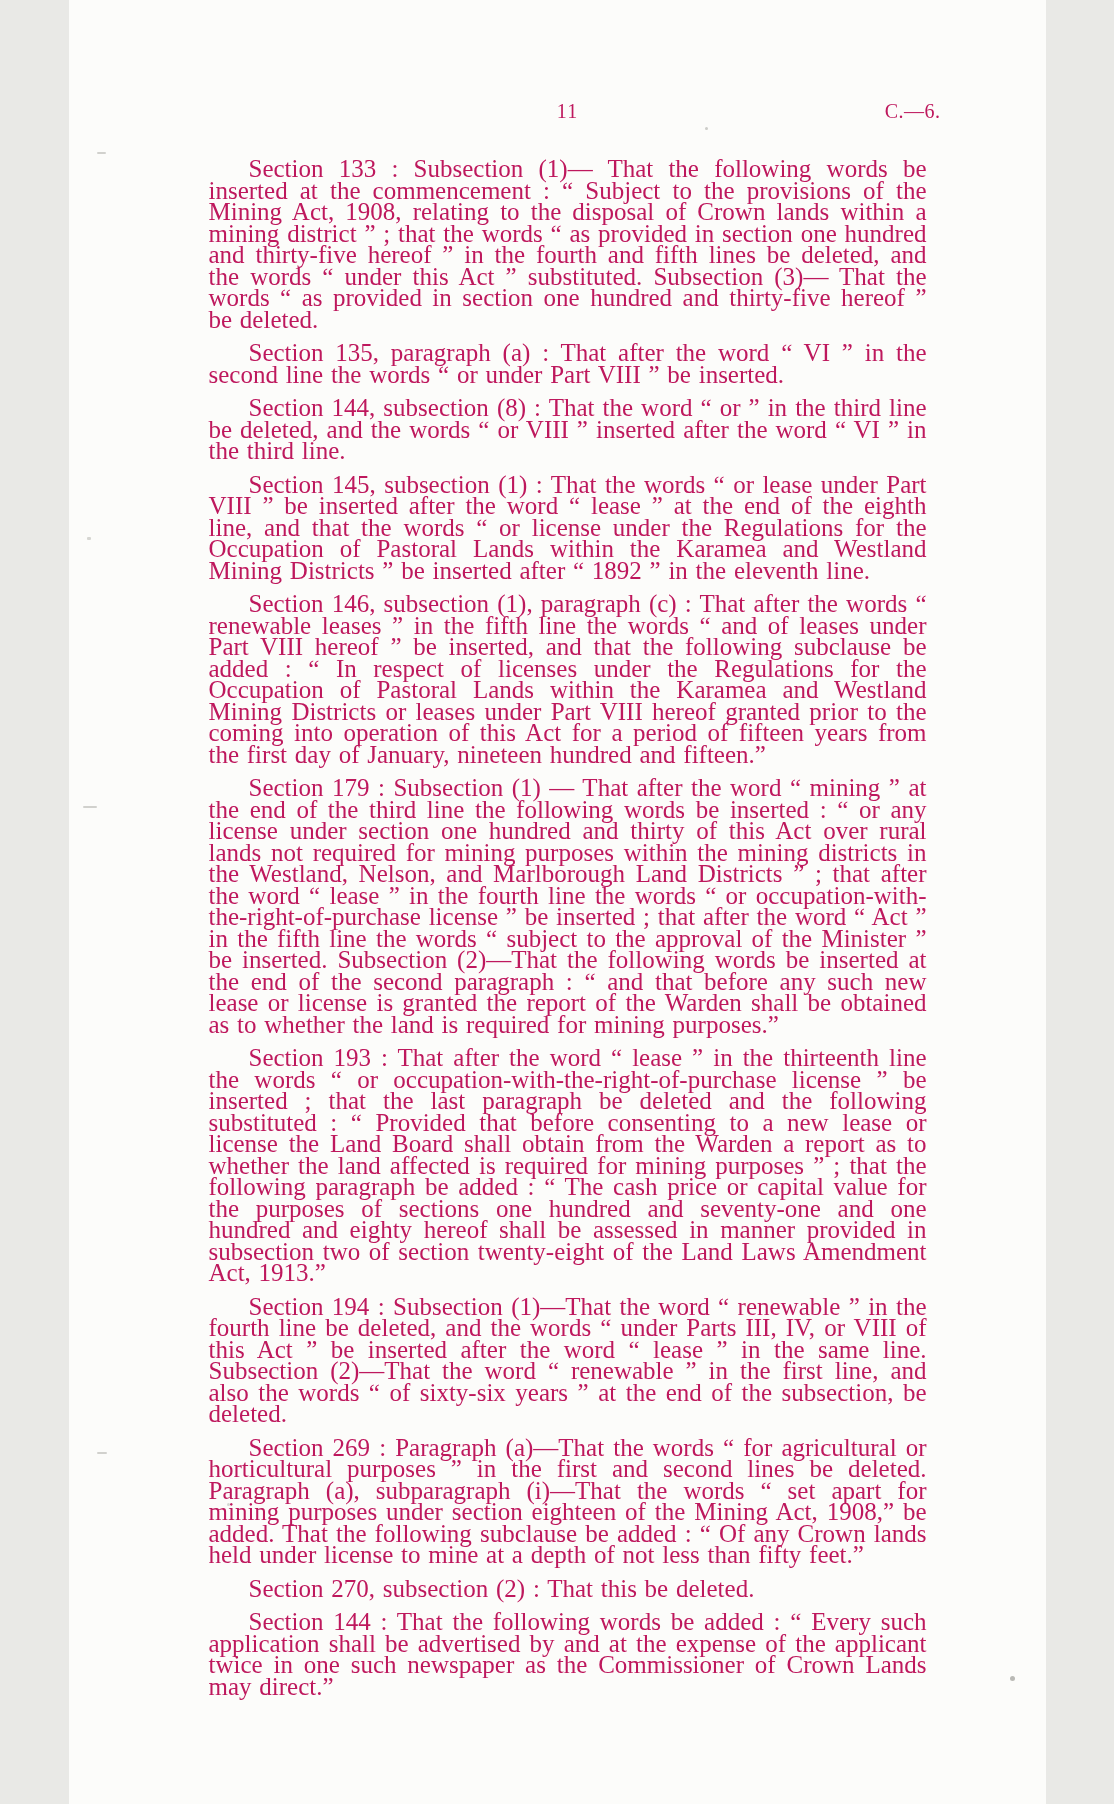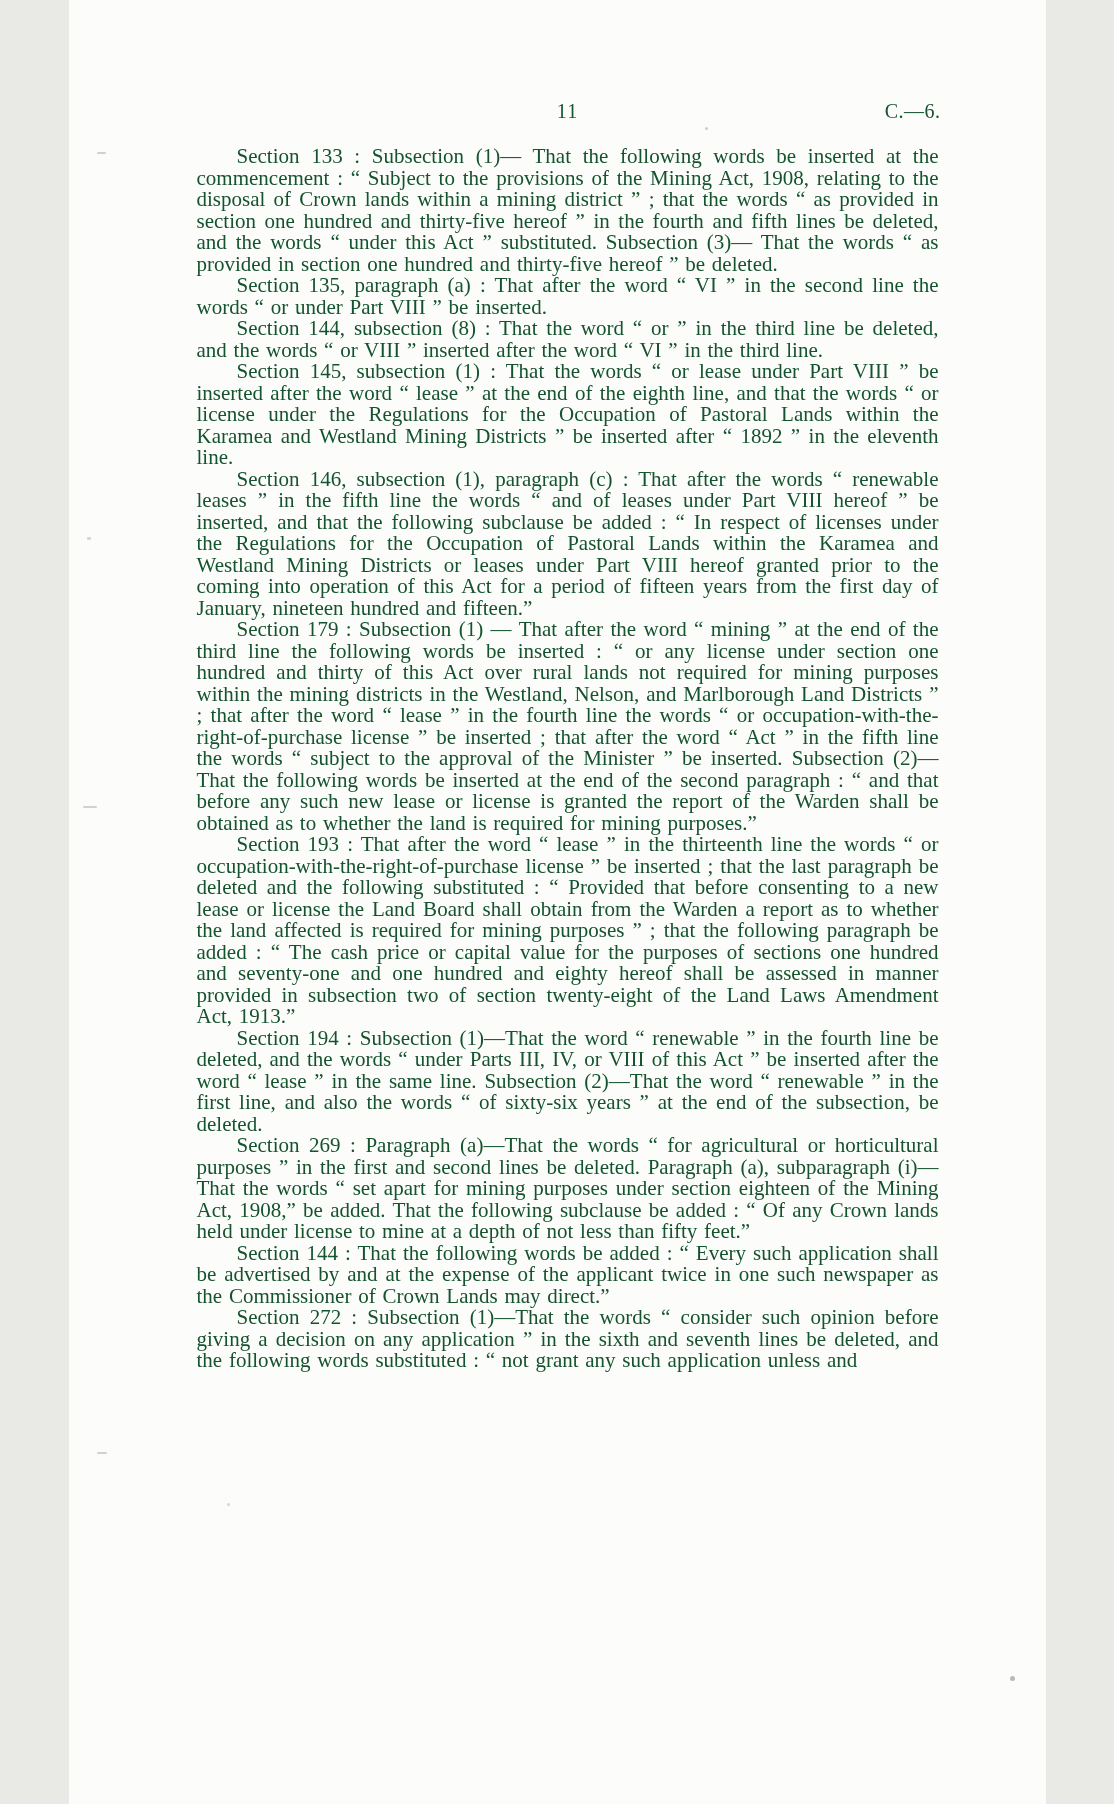--- a/index.html
+++ b/index.html
@@ -7,21 +7,21 @@
       padding: 0;
       background: #e9e9e6;
     }
     .page {
       position: relative;
       width: 977px;
       height: 1804px;
       margin: 0 auto;
       background: #fcfcfa;
       font-family: "Liberation Serif", "DejaVu Serif", serif;
-      color: #14532d;
+      color: #be185d;
       overflow: hidden;
     }
     .text-block {
       position: absolute;
       left: 128px;
       top: 100px;
       width: 742px;
     }
     .header {
       position: relative;
@@ -35,22 +35,22 @@
       top: 0;
       letter-spacing: 1px;
     }
     .doc-ref {
       position: absolute;
       right: -2px;
       top: 0;
       letter-spacing: 0.5px;
     }
     .body-text p {
-      margin: 0;
-      font-size: 21px;
+      margin: 12px;
+      font-size: 25px;
       line-height: 21.5px;
       text-align: justify;
       text-indent: 40px;
       word-spacing: 1.5px;
     }
     .artifact {
       position: absolute;
       background: #9d9d97;
       border-radius: 1px;
     }
@@ -85,18 +85,18 @@
     <div class="body-text">
       <p>Section 133 : Subsection (1)— That the following words be inserted at the commencement : “ Subject to the provisions of the Mining Act, 1908, relating to the disposal of Crown lands within a mining district ” ; that the words “ as provided in section one hundred and thirty-five hereof ” in the fourth and fifth lines be deleted, and the words “ under this Act ” substituted.  Subsection (3)— That the words “ as provided in section one hundred and thirty-five hereof ” be deleted.</p>
       <p>Section 135, paragraph (a) : That after the word “ VI ” in the second line the words “ or under Part VIII ” be inserted.</p>
       <p>Section 144, subsection (8) : That the word “ or ” in the third line be deleted, and the words “ or VIII ” inserted after the word “ VI ” in the third line.</p>
       <p>Section 145, subsection (1) : That the words “ or lease under Part VIII ” be inserted after the word “ lease ” at the end of the eighth line, and that the words “ or license under the Regulations for the Occupation of Pastoral Lands within the Karamea and Westland Mining Districts ” be inserted after “ 1892 ” in the eleventh line.</p>
       <p>Section 146, subsection (1), paragraph (c) : That after the words “ renewable leases ” in the fifth line the words “ and of leases under Part VIII hereof ” be inserted, and that the following subclause be added : “ In respect of licenses under the Regulations for the Occupation of Pastoral Lands within the Karamea and Westland Mining Districts or leases under Part VIII hereof granted prior to the coming into operation of this Act for a period of fifteen years from the first day of January, nineteen hundred and fifteen.”</p>
       <p>Section 179 : Subsection (1) — That after the word “ mining ” at the end of the third line the following words be inserted : “ or any license under section one hundred and thirty of this Act over rural lands not required for mining purposes within the mining districts in the Westland, Nelson, and Marlborough Land Districts ” ; that after the word “ lease ” in the fourth line the words “ or occupation-with-the-right-of-purchase license ” be inserted ; that after the word “ Act ” in the fifth line the words “ subject to the approval of the Minister ” be inserted.  Subsection (2)—That the following words be inserted at the end of the second paragraph : “ and that before any such new lease or license is granted the report of the Warden shall be obtained as to whether the land is required for mining purposes.”</p>
       <p>Section 193 : That after the word “ lease ” in the thirteenth line the words “ or occupation-with-the-right-of-purchase license ” be inserted ; that the last paragraph be deleted and the following substituted : “ Provided that before consenting to a new lease or license the Land Board shall obtain from the Warden a report as to whether the land affected is required for mining purposes ” ; that the following paragraph be added : “ The cash price or capital value for the purposes of sections one hundred and seventy-one and one hundred and eighty hereof shall be assessed in manner provided in subsection two of section twenty-eight of the Land Laws Amendment Act, 1913.”</p>
       <p>Section 194 : Subsection (1)—That the word “ renewable ” in the fourth line be deleted, and the words “ under Parts III, IV, or VIII of this Act ” be inserted after the word “ lease ” in the same line.  Subsection (2)—That the word “ renewable ” in the first line, and also the words “ of sixty-six years ” at the end of the subsection, be deleted.</p>
       <p>Section 269 : Paragraph (a)—That the words “ for agricultural or horticultural purposes ” in the first and second lines be deleted.  Paragraph (a), subparagraph (i)—That the words “ set apart for mining purposes under section eighteen of the Mining Act, 1908,” be added.  That the following subclause be added : “ Of any Crown lands held under license to mine at a depth of not less than fifty feet.”</p>
+      <p>Section 270, subsection (2) : That this be deleted.</p>
       <p>Section 144 : That the following words be added : “ Every such application shall be advertised by and at the expense of the applicant twice in one such newspaper as the Commissioner of Crown Lands may direct.”</p>
-      <p>Section 272 : Subsection (1)—That the words “ consider such opinion before giving a decision on any application ” in the sixth and seventh lines be deleted, and the following words substituted : “ not grant any such application unless and</p>
     </div>
 
   </div>
 </div>
 
 </body></html>

